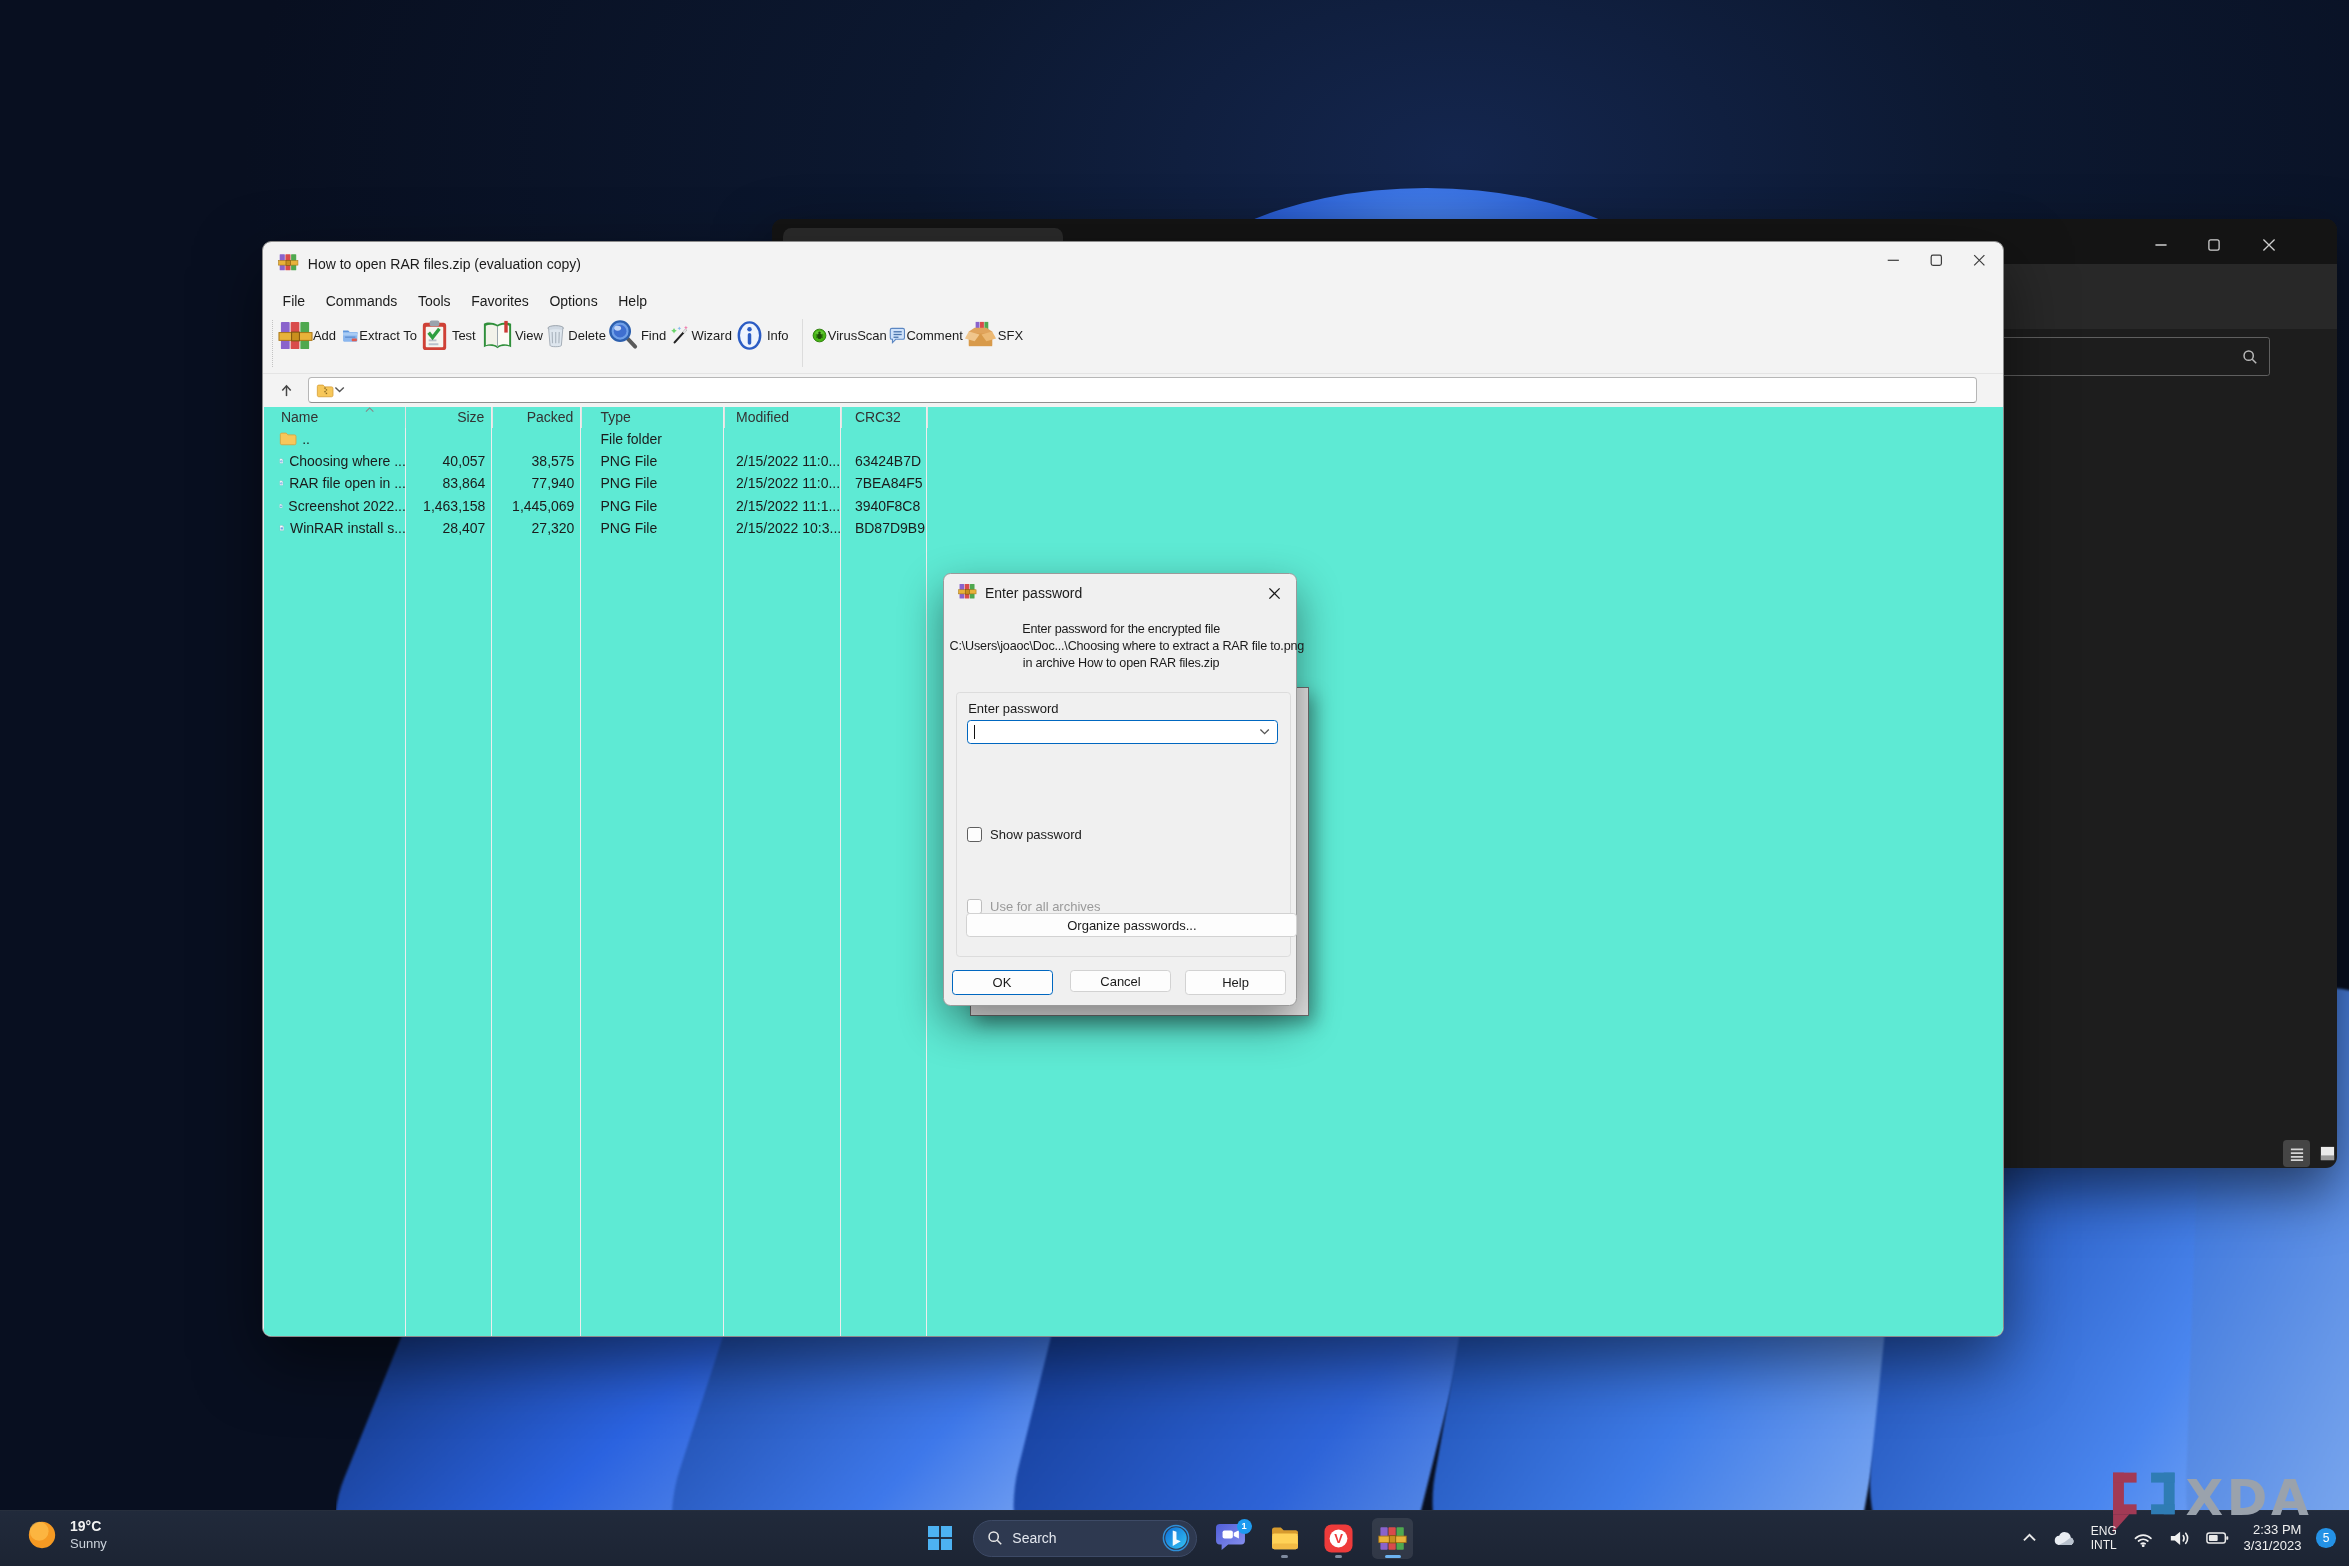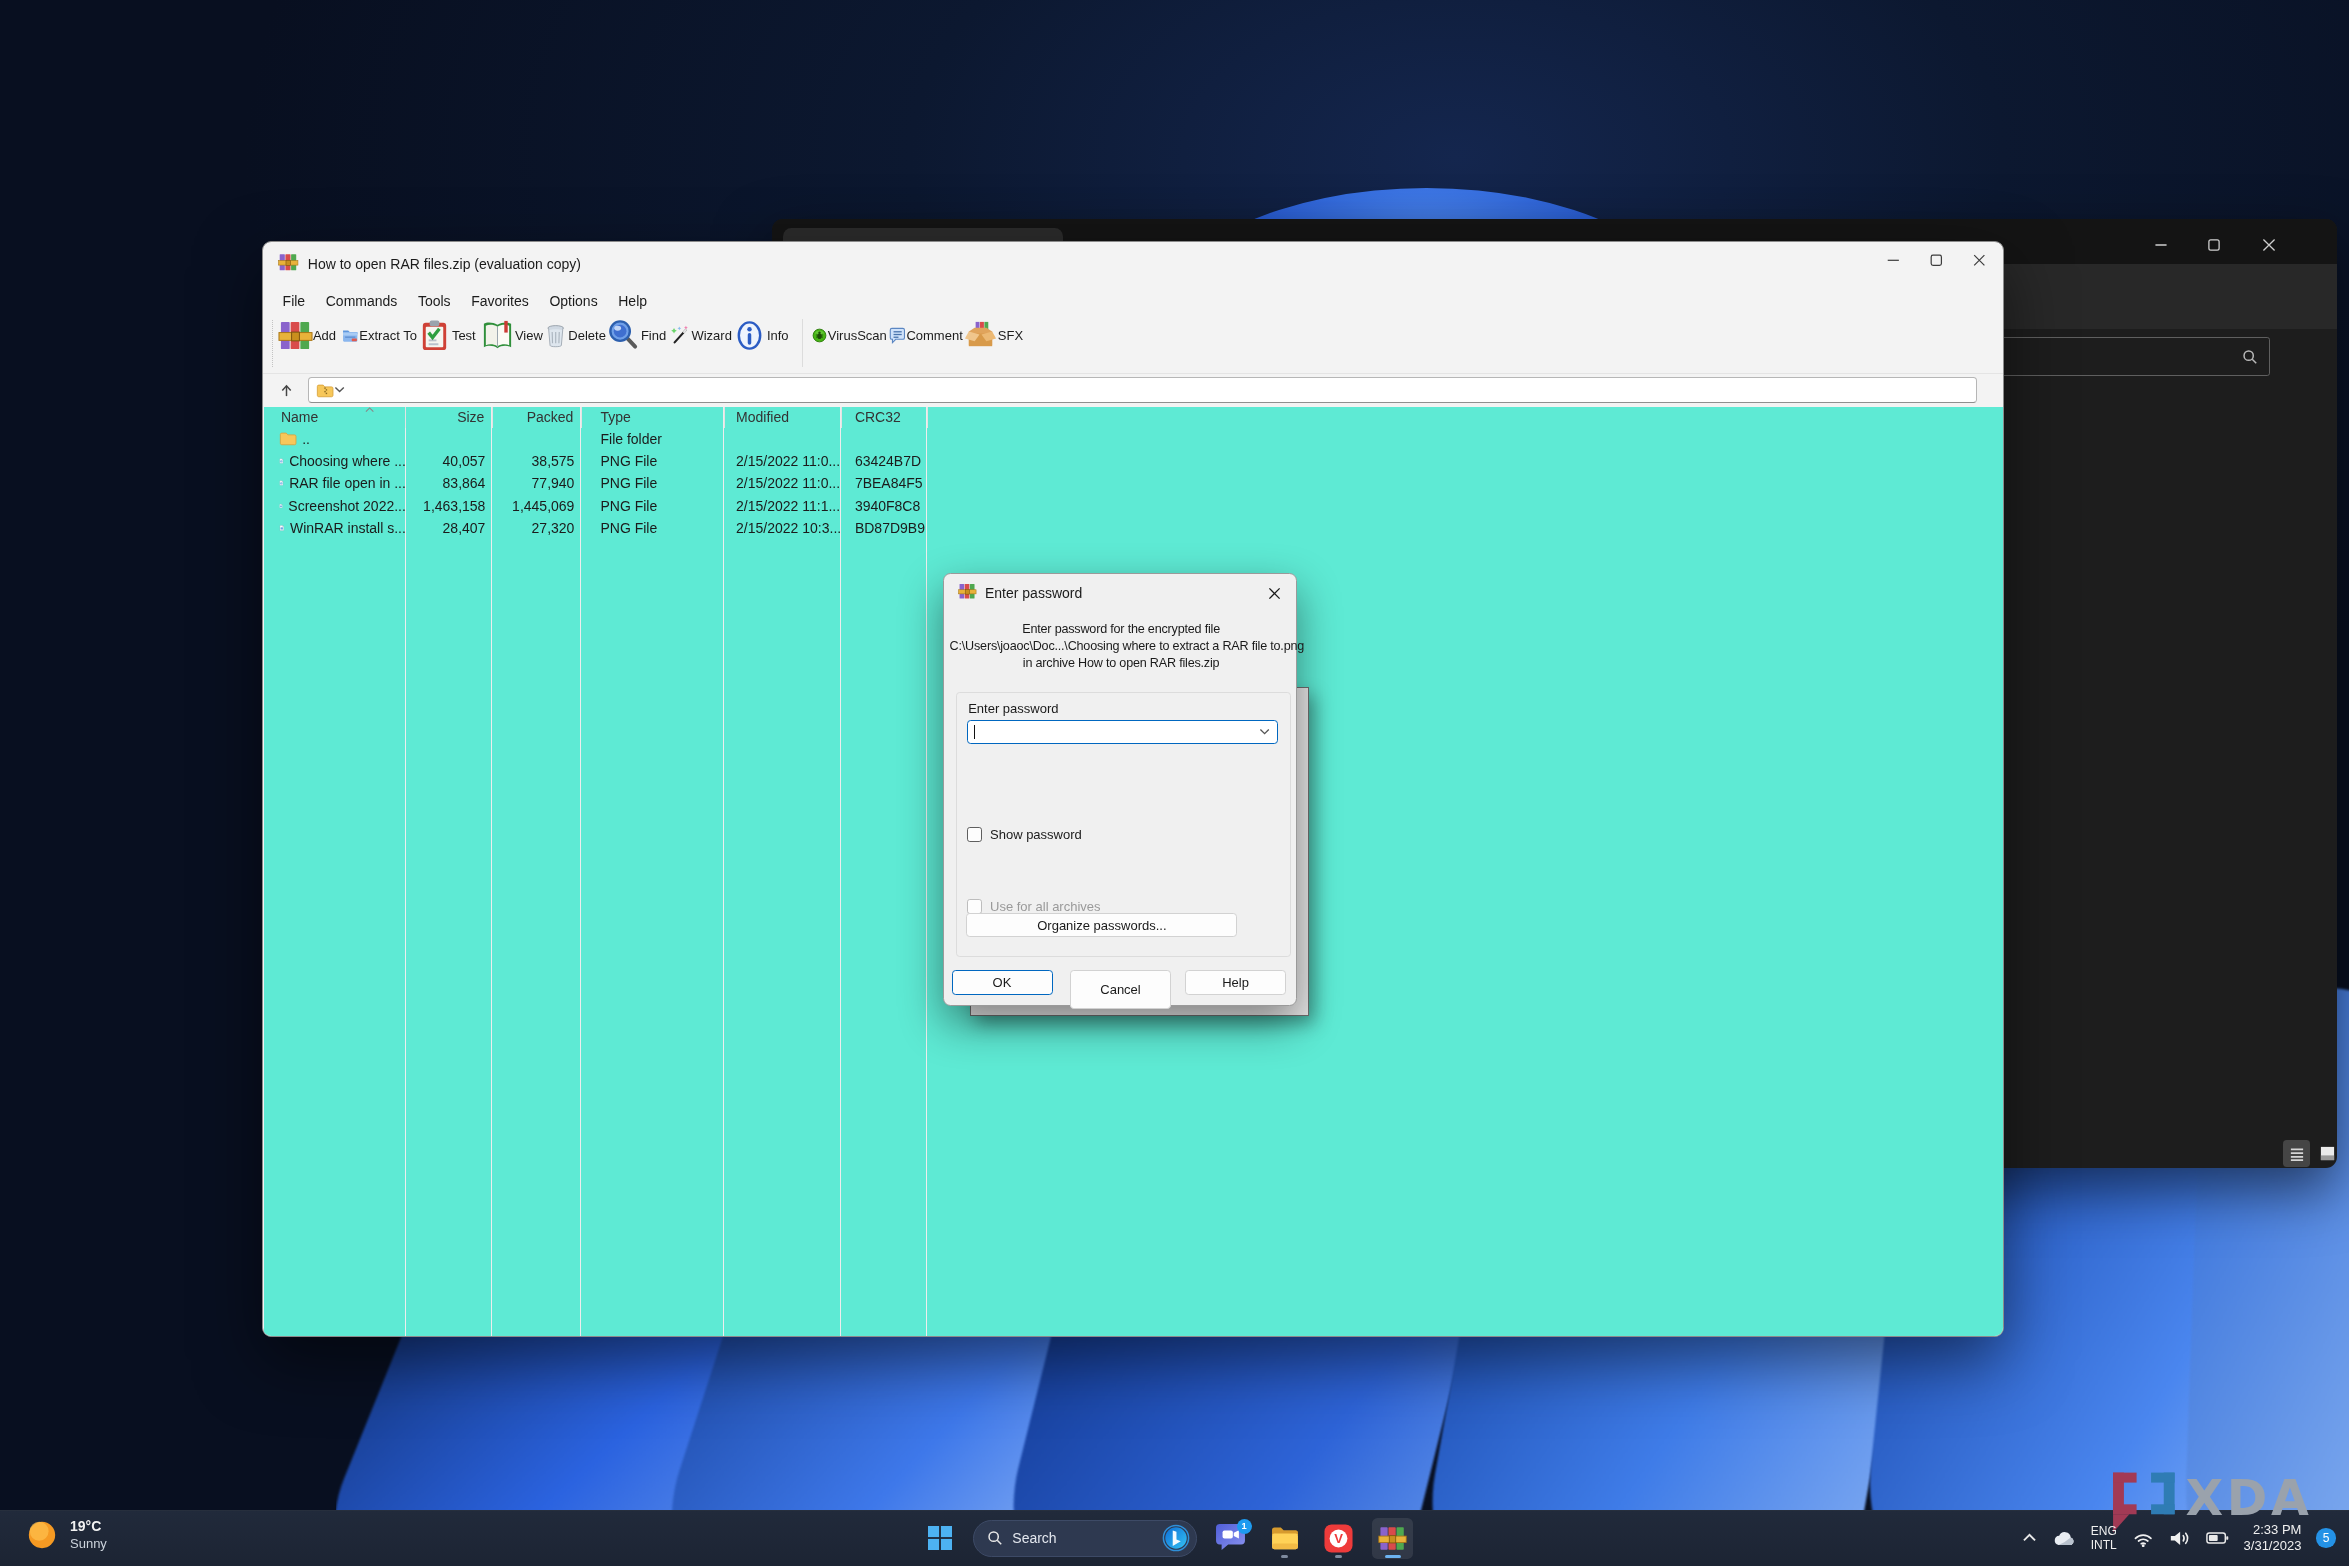--- a/index.html
+++ b/index.html
@@ -104,23 +104,23 @@
   #pwd-input{position:absolute;left:10.3px;top:27px;width:311px;height:24px;background:#fff;border:1.4px solid #0067c0;
     border-radius:3.7px;box-sizing:border-box;display:flex;align-items:center;}
   #pwd-caret{width:0.9px;height:14px;background:#111;margin-left:5.6px;}
   #pwd-chev{margin-left:auto;margin-right:7.5px;}
   .chk{position:absolute;width:15px;height:15px;border:1.4px solid #5f5f5f;border-radius:2.8px;background:#fdfdfd;box-sizing:border-box;}
   .chk.dis{border-color:#bdbdbd;}
   .chk-label{position:absolute;font-size:13px;color:#1a1a1a;}
   .chk-label.dis{color:#9a9a9a;}
   .dlg-btn{position:absolute;background:#fdfdfd;border:0.9px solid #d2d2d2;border-radius:3.7px;font-size:13px;
     color:#1a1a1a;display:flex;align-items:center;justify-content:center;box-sizing:border-box;}
-  #btn-organize{left:22.4px;top:339px;width:271px;height:24px;}
+  #btn-organize{left:22.4px;top:339px;width:331px;height:24px;}
   #btn-ok{left:7.5px;top:396px;width:101px;height:25px;border:1.4px solid #0067c0;}
-  #btn-cancel{left:126px;top:396px;width:101px;height:39px;}
+  #btn-cancel{left:126px;top:396px;width:101px;height:22px;}
   #btn-help{left:241px;top:396px;width:101px;height:25px;}
 
   
   #watermark{left:2105px;top:1469px;z-index:7;}
 
   
   #taskbar{left:0;top:1510px;width:2349px;height:56px;background:linear-gradient(#212a3b,#1c2433);
     border-top:0.9px solid rgba(255,255,255,.05);z-index:6;}
   #tb-content{left:0;top:1510px;width:2349px;height:56px;z-index:8;}
   #weather{position:absolute;left:26px;top:7.5px;display:flex;align-items:center;gap:12px;}

